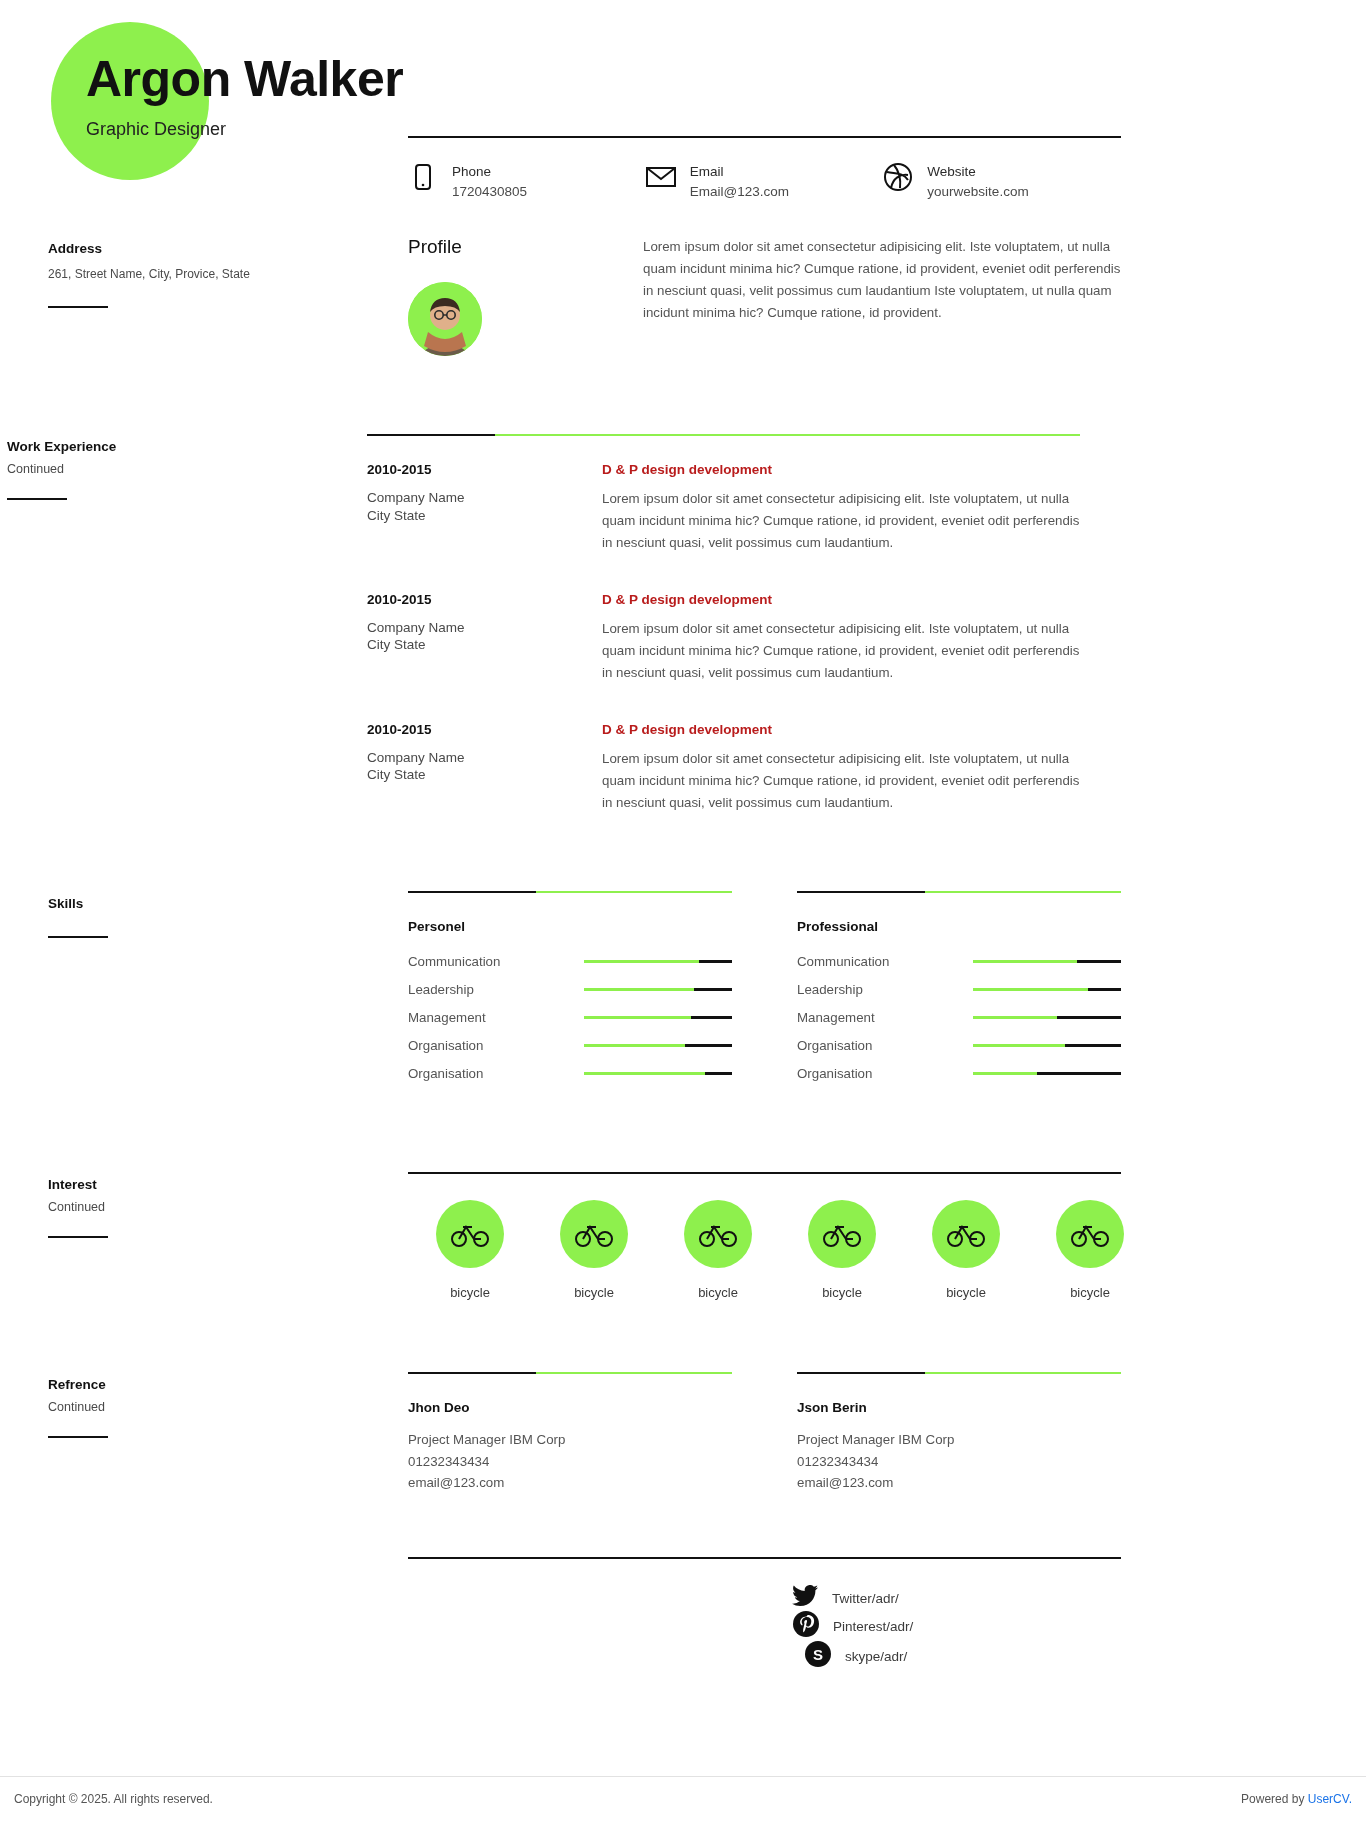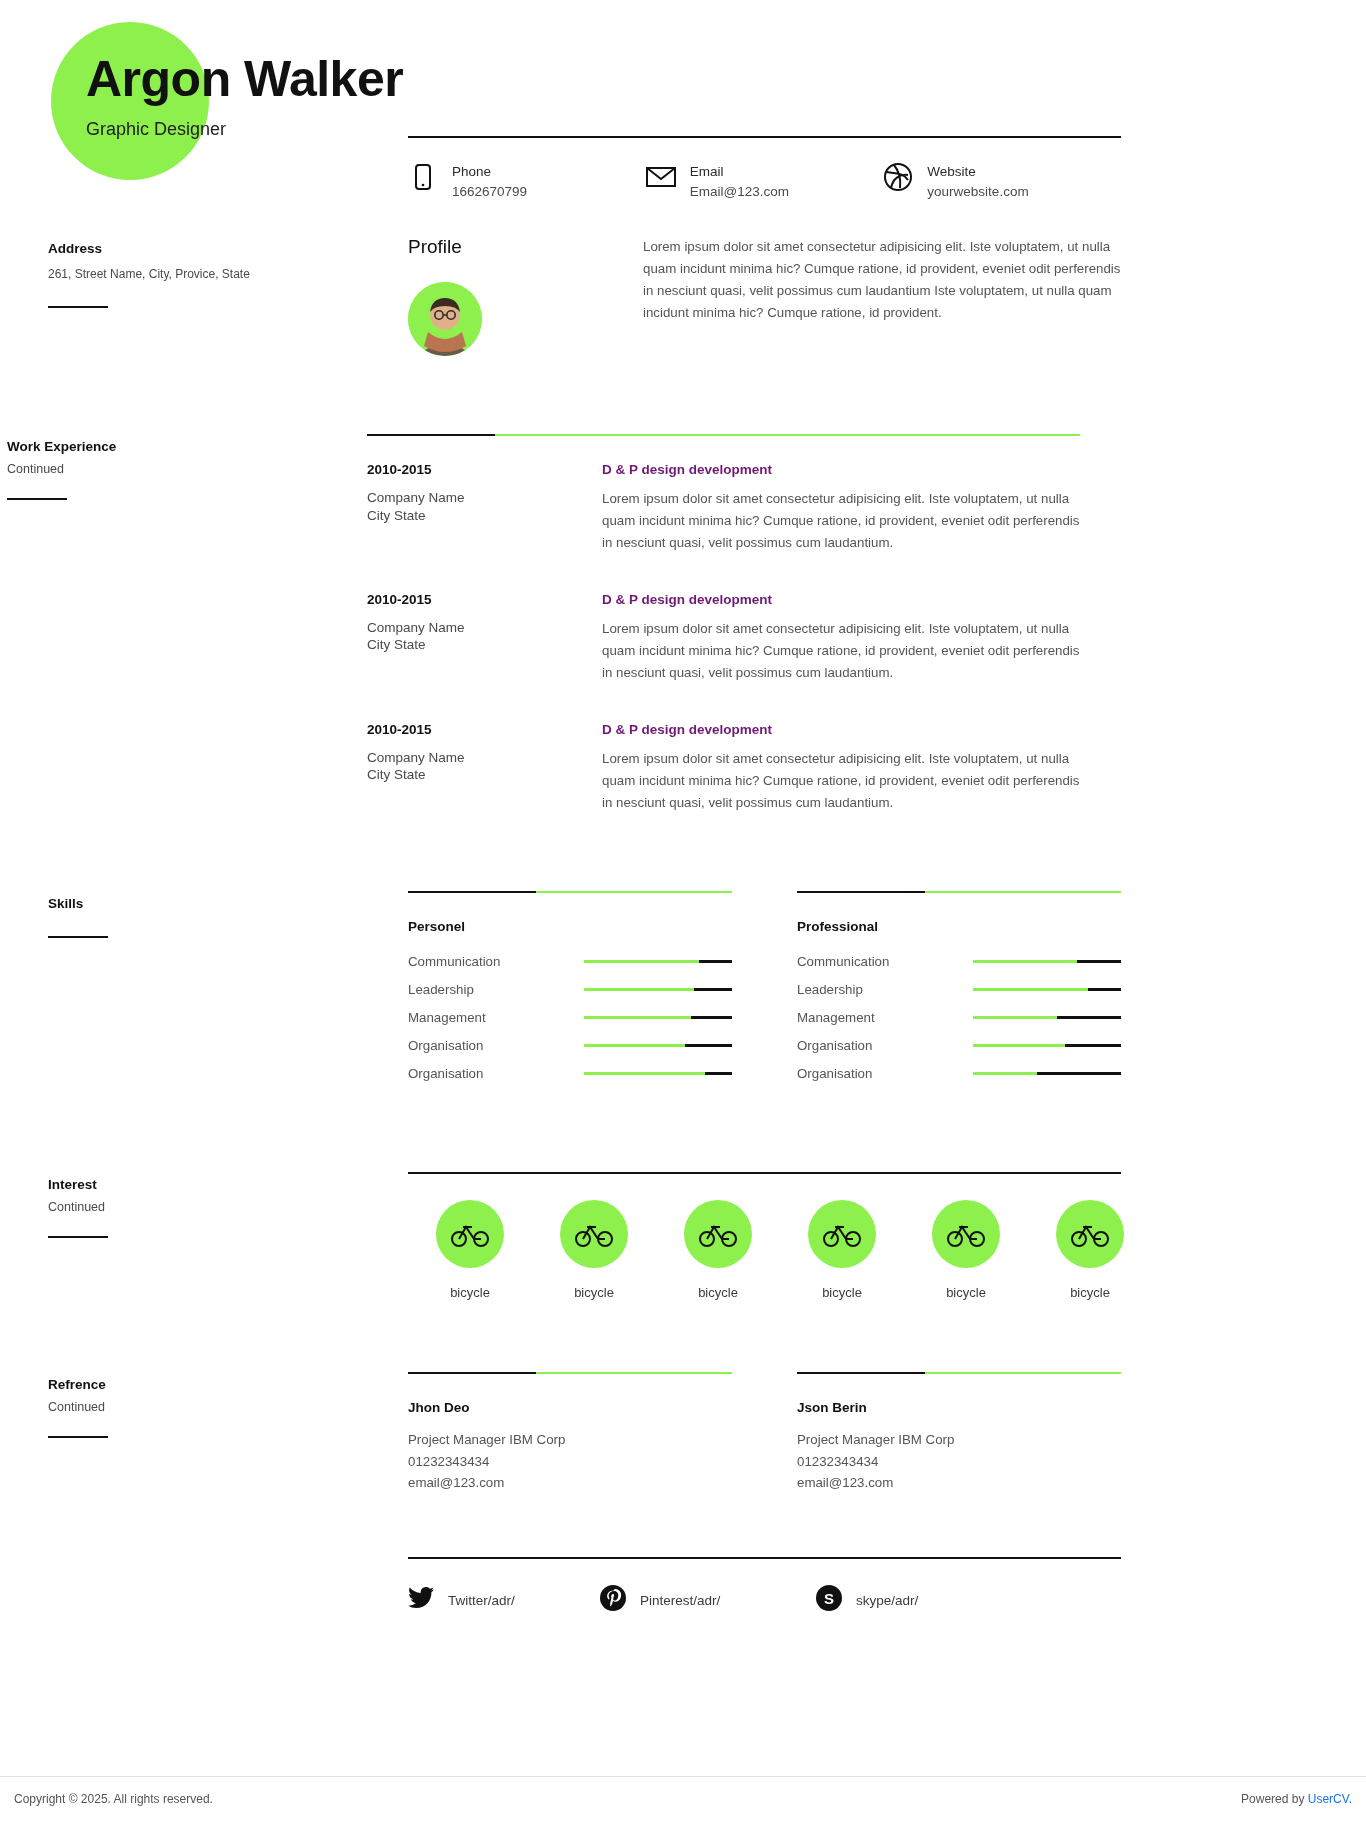--- a/index.html
+++ b/index.html
@@ -177,21 +177,21 @@
     line-height: 1.65;
     max-width: 478px;
   }
 
   
   .exp-item { display: flex; margin-bottom: 38px; }
   .exp-left { width: 235px; flex: 0 0 235px; }
   .exp-date { font-size: 13.5px; font-weight: bold; color: #111; }
   .exp-company { font-size: 13.5px; color: #4a4a4a; margin-top: 12px; line-height: 1.3; }
   .exp-city { font-size: 13.5px; color: #4a4a4a; line-height: 1.3; }
-  .exp-title { font-size: 13.5px; font-weight: bold; color: #701a75; }
+  .exp-title { font-size: 13.5px; font-weight: bold; color: #b91c1c; }
   .exp-desc { font-size: 13.3px; color: #555; line-height: 1.65; margin-top: 11px; max-width: 478px; }
 
   
   .skills-wrap { display: flex; gap: 65px; }
   .skill-col { width: 324px; }
   .skill-rule { display: flex; height: 2px; margin-bottom: 26px; width: 324px; }
   .skill-rule .blk { background: #111; width: 128px; height: 2px; }
   .skill-rule .grn { background: #8ef04d; flex: 1; height: 2px; }
   .skill-group-title { font-size: 13.5px; font-weight: bold; color: #111; margin-bottom: 20px; }
   .skill-row { display: flex; align-items: center; margin-bottom: 13px; }
@@ -216,21 +216,21 @@
   .interest-label { font-size: 13px; color: #3b3b3b; margin-top: 17px; }
 
   
   .ref-wrap { display: flex; gap: 65px; }
   .ref-col { width: 324px; }
   .ref-name { font-size: 13.5px; font-weight: bold; color: #111; }
   .ref-line { font-size: 13.3px; color: #555; line-height: 1.6; }
   .ref-lines { margin-top: 14px; }
 
   
-  .social-row { display: flex; align-items: center; }
+  .social-row { display: flex; align-items: center; flex-direction: column; }
   .social-item { display: flex; align-items: center; gap: 14px; width: 190px; }
   .social-label { font-size: 13.5px; color: #3b3b3b; }
 
   
   .footer {
     position: absolute;
     left: 0; right: 0; bottom: 0;
     height: 45px;
     border-top: 1px solid #e2e2e2;
     display: flex;
@@ -262,21 +262,21 @@
 
         <div class="contact-item">
           <span class="contact-ico">
             <svg width="26" height="28" viewBox="0 0 26 28">
                 <rect x="6" y="2" width="14" height="24" rx="3" fill="none" stroke="#111" stroke-width="2"></rect>
                 <circle cx="13" cy="22" r="1.3" fill="#111"></circle>
               </svg>
           </span>
           <span class="contact-text">
             <div class="c-label">Phone</div>
-            <div class="c-value">1662670799</div>
+            <div class="c-value">1720430805</div>
           </span>
         </div>
 
         <div class="contact-item">
           <span class="contact-ico">
             <svg width="30" height="24" viewBox="0 0 30 24">
                 <rect x="1" y="3" width="28" height="18" fill="none" stroke="#111" stroke-width="2"></rect>
                 <path d="M1 3 L15 14 L29 3" fill="none" stroke="#111" stroke-width="2"></path>
               </svg>
           </span>

